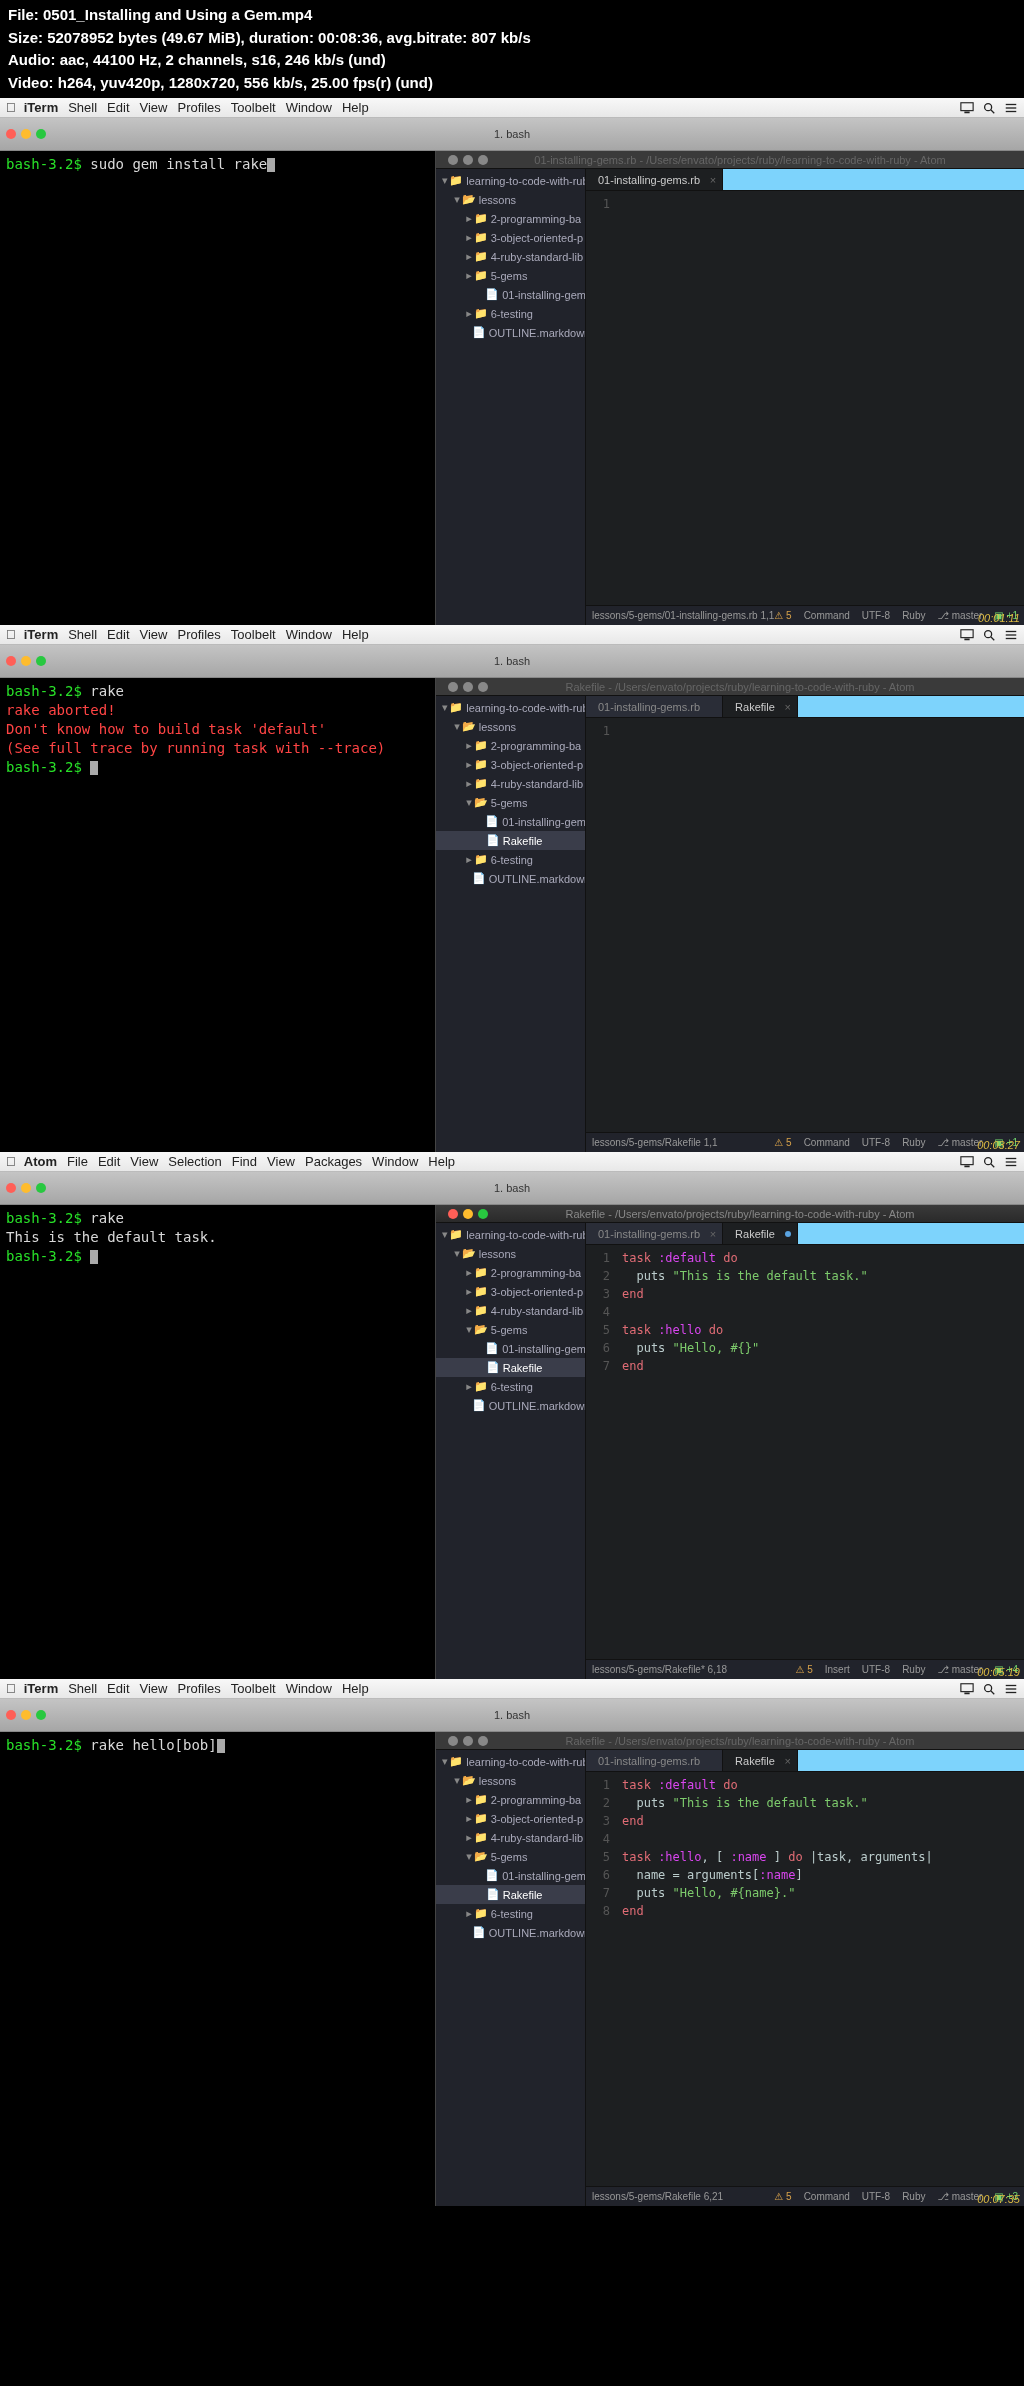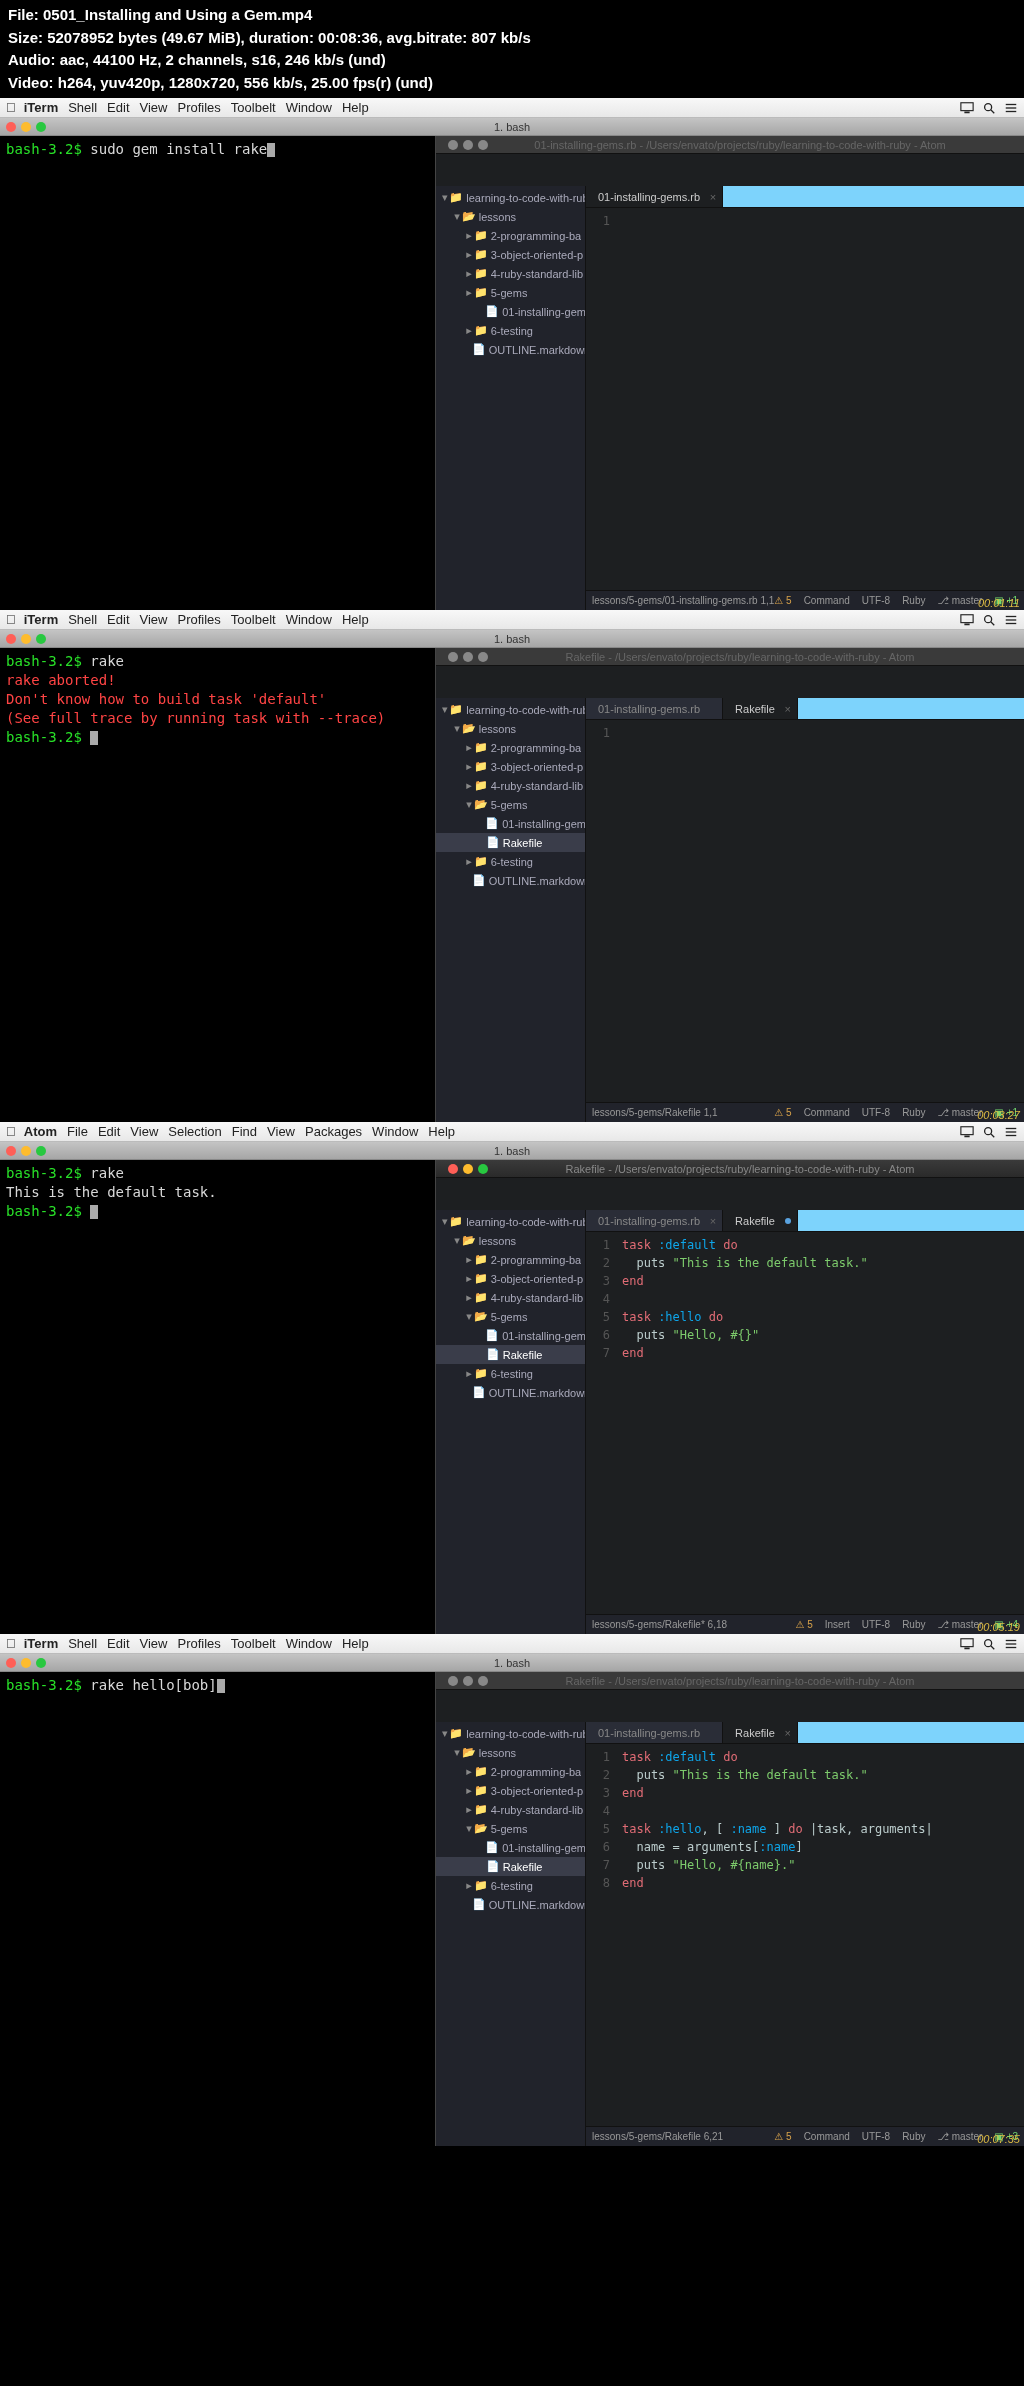--- a/index.html
+++ b/index.html
@@ -11,36 +11,36 @@
 
 
 .menubar { height: 20px; background: linear-gradient(#f8f8f8,#e8e8e8); display: flex; align-items: center; padding: 0 6px; font-family: -apple-system, Helvetica, Arial, sans-serif; font-size: 13px; color: #222; border-bottom: 1px solid #bbb; }
 .menubar .apple { margin-right: 8px; }
 .menubar .app { font-weight: bold; margin-right: 10px; }
 .menubar .mi { margin-right: 10px; cursor: default; }
 .menubar .right { margin-left: auto; display: flex; gap: 8px; align-items: center; }
 .menubar svg { width: 14px; height: 14px; }
 
 
-.term-tabbar { height: 18px; background: linear-gradient(#c4c4c4,#a6a6a6); display: flex; align-items: center; font-family: Helvetica, Arial, sans-serif; font-size: 11px; color: #333; position: relative; border-bottom: 1px solid #888; }
+.term-tabbar { height: 33px; background: linear-gradient(#c4c4c4,#a6a6a6); display: flex; align-items: center; font-family: Helvetica, Arial, sans-serif; font-size: 11px; color: #333; position: relative; border-bottom: 1px solid #888; }
 .traffic { display: flex; gap: 5px; padding-left: 6px; }
 .tl { width: 10px; height: 10px; border-radius: 50%; }
 .tl.red { background: #ff5f57; } .tl.yel { background: #febc2e; } .tl.grn { background: #28c840; }
 .tl.dim { background: #888; }
 .term-tabbar .tabname { position: absolute; left: 50%; transform: translateX(-50%); }
 
 .split { display: flex; height: 474px; }
 .termpane { flex: 0 0 435px; background: #000; padding: 4px 6px; font-size: 14px; line-height: 1.35; }
 .termpane .line { white-space: pre; }
 .prompt { color: #28e028; }
 .cmd { color: #d8d8d8; }
 .err { color: #f44; }
 .cursor { display: inline-block; width: 8px; height: 14px; background: #aaa; vertical-align: text-bottom; }
 
-.atomwrap { flex: 1; background: #1d1f21; border-left: 1px solid #444; font-family: Helvetica, Arial, sans-serif; font-size: 11px; color: #aaa; position: relative; display: flex; flex-direction: column; gap: 32px; }
+.atomwrap { flex: 1; background: #1d1f21; border-left: 1px solid #444; font-family: Helvetica, Arial, sans-serif; font-size: 11px; color: #aaa; position: relative; display: flex; flex-direction: column; }
 .atom-title { height: 18px; background: linear-gradient(#3a3a3a,#2a2a2a); display: flex; align-items: center; padding-left: 6px; color: #888; border-bottom: 1px solid #111; }
 .atom-title.inactive { background: #3a3a3a; color: #666; }
 .atom-title .traffic { margin-right: 8px; }
 .atom-title .ttext { flex: 1; text-align: center; overflow: hidden; text-overflow: ellipsis; white-space: nowrap; padding: 0 40px 0 0; }
 
 .atom-body { display: flex; flex: 1; }
 .atom-side { width: 150px; background: #21232b; border-right: 1px solid #111; padding-top: 2px; overflow: hidden; }
 .tree-item { display: flex; align-items: center; height: 19px; font-size: 11px; color: #aab; cursor: default; }
 .tree-item.sel { background: #3a3d4a; color: #fff; }
 .tree-item .pad { display: inline-block; }
@@ -55,21 +55,21 @@
 .atab { padding: 0 22px 0 12px; display: flex; align-items: center; background: #2a2d37; color: #888; border-right: 1px solid #111; position: relative; font-size: 11px; cursor: default; }
 .atab.active { background: #1d1f21; color: #ccc; }
 .atab .x { position: absolute; right: 6px; color: #666; }
 .atab .mod { position: absolute; right: 6px; width: 6px; height: 6px; background: #5aa3e0; border-radius: 50%; }
 
 .atom-editor { flex: 1; display: flex; font-family: Menlo, monospace; font-size: 12px; background: #1d1f21; }
 .gutter { width: 30px; background: #1d1f21; color: #555; text-align: right; padding: 4px 6px 0 0; line-height: 1.5; }
 .code { flex: 1; padding: 4px 0 0 6px; color: #bcc; line-height: 1.5; white-space: pre; }
 .kw { color: #e06c75; }
 .str { color: #7dcb6c; }
-.sym { color: #0ea5e9; }
+.sym { color: #d946ef; }
 
 .statusbar { height: 20px; background: #21232b; display: flex; align-items: center; font-size: 10px; color: #999; padding: 0 6px; border-top: 1px solid #111; }
 .statusbar .sb-l { flex: 1; white-space: nowrap; overflow: hidden; }
 .statusbar .sb-r { display: flex; gap: 12px; align-items: center; white-space: nowrap; }
 .warn { color: #d8a24a; }
 .gitplus { color: #72d86e; }
 
 .timestamp { position: absolute; bottom: 1px; right: 4px; color: #db4; font-size: 11px; font-style: italic; font-family: Arial; }
 </style>
 </head>

